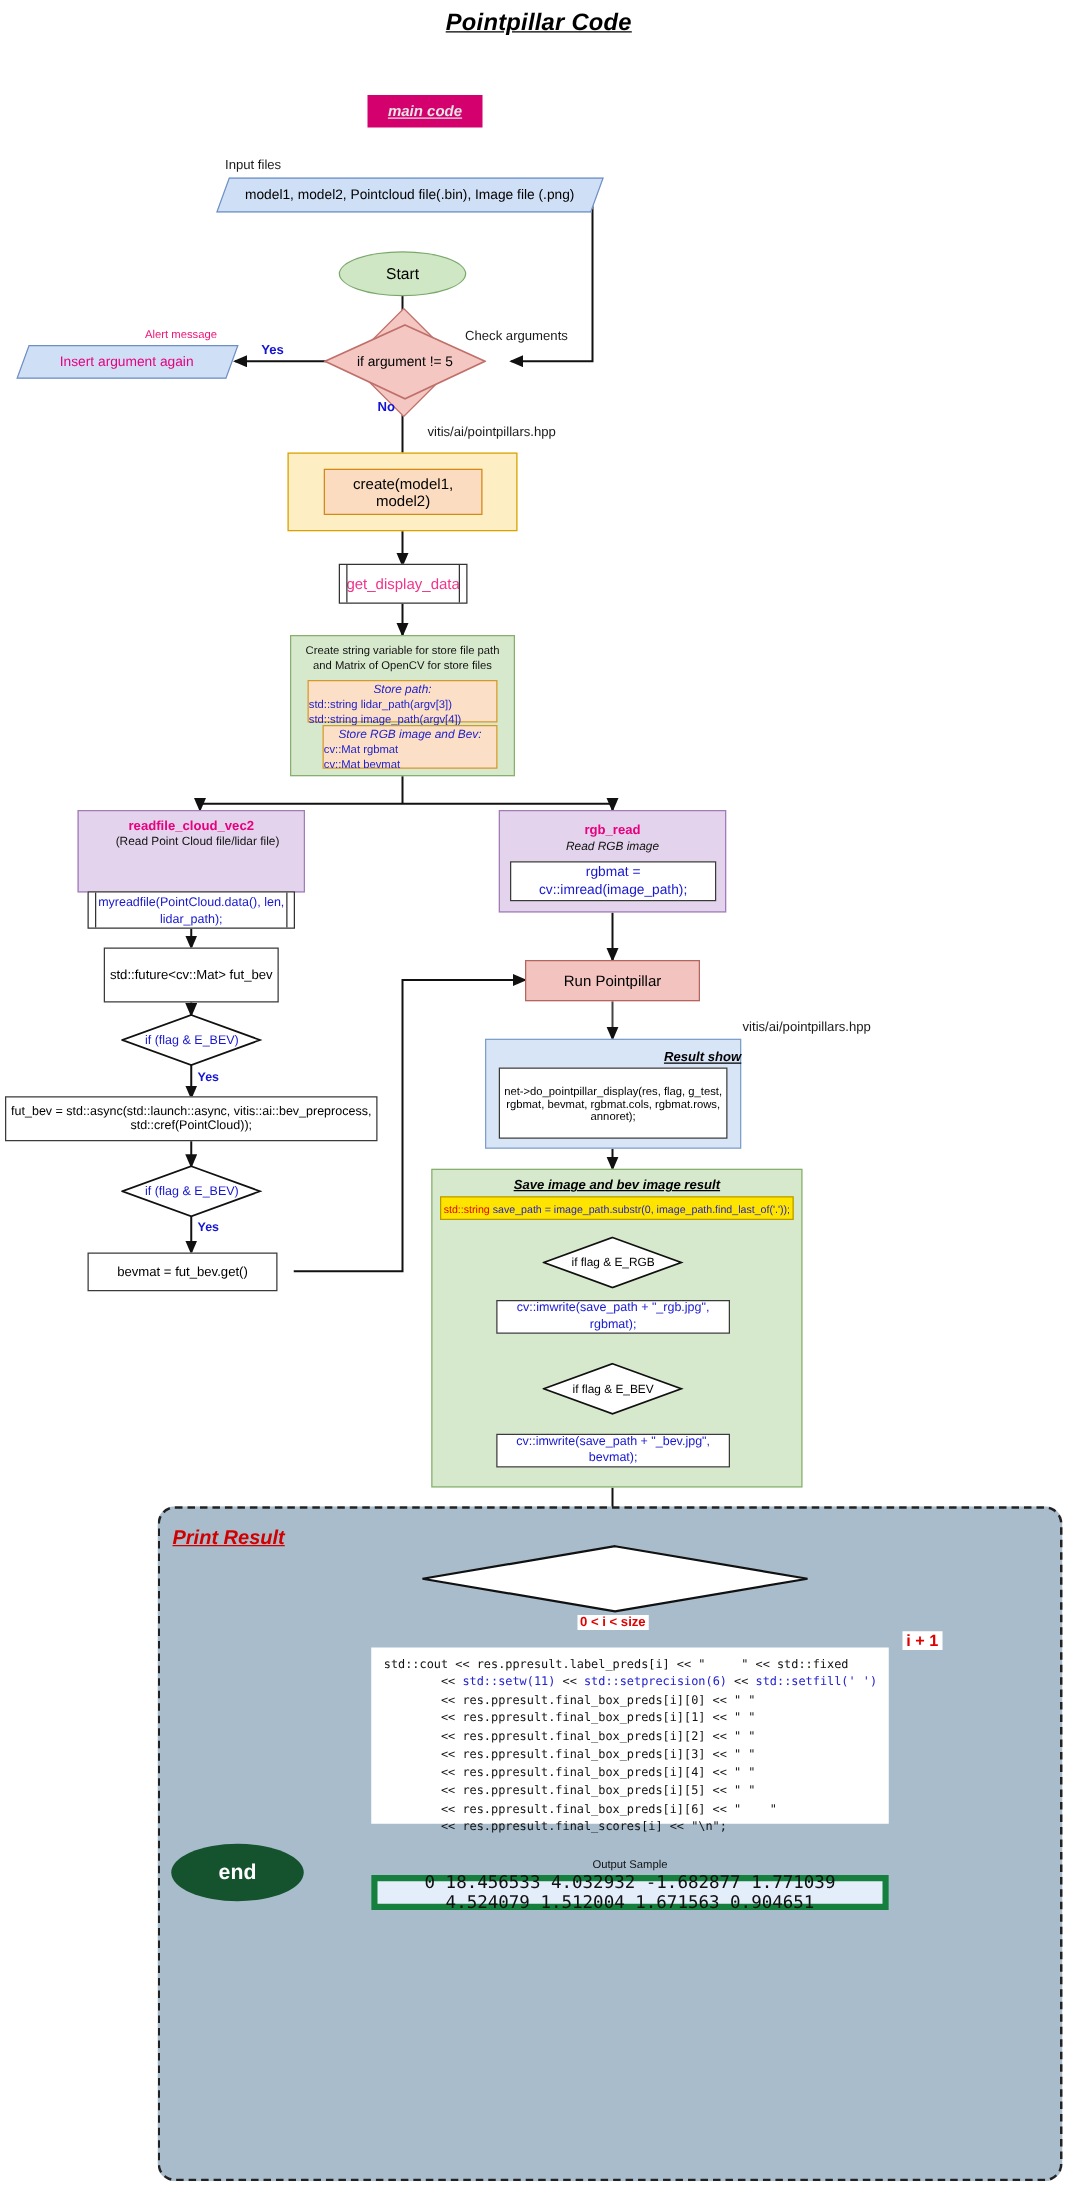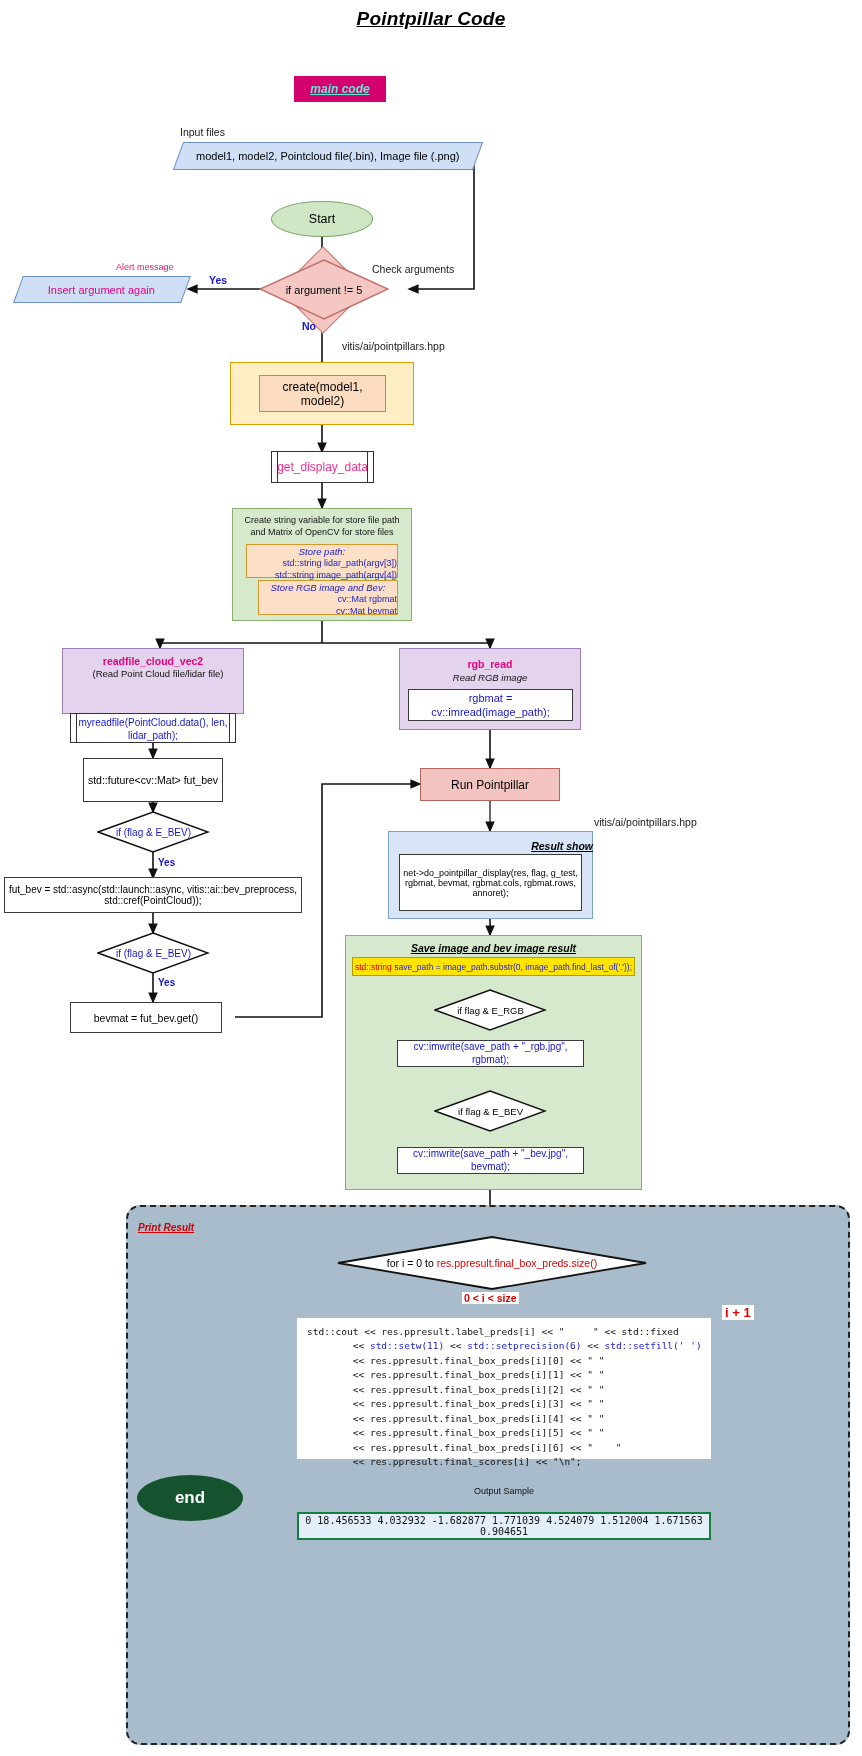--- a/index.html
+++ b/index.html
@@ -6,21 +6,21 @@
   body{width:862px;height:1756px;position:relative;font-family:"Liberation Sans",sans-serif;color:#000;}
   #stage{position:relative;width:862px;height:1756px;overflow:hidden;}
   .abs{position:absolute;box-sizing:border-box;}
   .ctr{display:flex;align-items:center;justify-content:center;text-align:center;}
   .col{display:flex;flex-direction:column;align-items:center;justify-content:flex-start;}
 
   
   .title{font-size:19px;font-weight:bold;font-style:italic;text-decoration:underline;letter-spacing:.2px;}
 
   
-  .mainbox{background:#d4006e;color:#5eead4;font-size:12px;font-weight:bold;font-style:italic;text-decoration:underline;}
+  .mainbox{background:#d4006e;color:#e5e5e5;font-size:12px;font-weight:bold;font-style:italic;text-decoration:underline;}
 
   
   .para{background:#cfdff5;border:1px solid #6d8fc4;
         transform:skewX(-20deg);}
   .para > span{display:block;transform:skewX(20deg);}
 
   .lbl{font-size:10.5px;color:#1a1a1a;}
   .lbl-pink{font-size:9px;color:#ee1177;}
   .lbl-blue{font-size:10.5px;color:#1414d2;font-weight:bold;}
 
@@ -50,31 +50,31 @@
 
   .mono-pink{color:#f0338c;font-size:12px;}
   .code-blue{color:#1717cf;font-size:10px;line-height:1.25;}
   .code-blue11{color:#1717cf;font-size:11px;line-height:1.3;}
   .hdr-pink{color:#e8007f;font-size:10.5px;font-weight:bold;}
   .sub-it{font-size:9.5px;font-style:italic;color:#111;}
   .sub-pl{font-size:9.5px;color:#111;padding-left:10px;}
   .ttl-ul{font-size:10.5px;font-style:italic;font-weight:bold;text-decoration:underline;color:#000;}
   .green-head{font-size:9px;line-height:1.35;color:#111;text-align:center;}
   .orange-head{font-size:9.5px;font-style:italic;color:#2222cc;text-align:center;}
-  .orange-body{font-size:9px;color:#2222cc;text-align:right;line-height:1.35;}
+  .orange-body{font-size:9px;color:#2222cc;text-align:left;line-height:1.35;}
 
   
   .printbox{background:#a8bccc;border:2px dashed #222;border-radius:14px;}
-  .print-title{color:#d00000;font-size:10px;font-weight:bold;font-style:italic;text-decoration:underline;}
+  .print-title{color:#d00000;font-size:16px;font-weight:bold;font-style:italic;text-decoration:underline;}
   .redtxt{color:#e00000;}
   .redbadge{color:#e00000;font-size:10.5px;font-weight:bold;background:#fff;padding:0 2px;}
   .iplus{color:#e00000;font-size:13px;font-weight:bold;background:#fff;padding:0 3px;}
 
   .codeblk{background:#fff;font-family:"DejaVu Sans Mono",monospace;font-size:9.5px;line-height:1.52;color:#111;padding:7px 0 7px 10px;}
-  .samplebox{background:#e4eefb;border:2px solid #15803d;font-family:"DejaVu Sans Mono",monospace;font-size:10px;color:#111;margin-top:12px;}
+  .samplebox{background:#e4eefb;border:5px solid #15803d;font-family:"DejaVu Sans Mono",monospace;font-size:14px;color:#111;}
   .outlbl{font-size:9px;color:#111;}
 
   .endell{background:#14532d;border-radius:50%;color:#fff;font-size:17px;font-weight:bold;}
 
   svg.lines{position:absolute;left:0;top:0;width:862px;height:1756px;pointer-events:none;}
 </style>
 </head>
 <body>
 
 <div id="stage">
@@ -271,23 +271,20 @@
   <div class="abs box-plain ctr" style="left:397px;top:1147px;width:187px;height:27px;">
     <span class="code-blue">cv::imwrite(save_path + "_bev.jpg", bevmat);</span>
   </div>
 
   <div class="abs printbox" style="left:126px;top:1205px;width:724px;height:540px;"></div>
   <div class="abs print-title" style="left:138px;top:1222px;">Print Result</div>
 
   <svg class="abs" style="left:336px;top:1235px;width:312px;height:56px;">
     <polygon points="156,2 310,28 156,54 2,28" fill="#fff" stroke="#111" stroke-width="1.8"></polygon>
   </svg>
-  <div class="abs ctr" style="left:336px;top:1235px;width:312px;height:56px;font-size:10.5px;">
-    <span><span>for i = 0 to </span><span class="redtxt">res.ppresult.final_box_preds.size()</span></span>
-  </div>
 
   <div class="abs redbadge" style="left:462px;top:1292px;">0 &lt; i &lt; size</div>
   <div class="abs iplus" style="left:722px;top:1305px;">i + 1</div>
 
   <div class="abs codeblk" id="code-block" style="left:297px;top:1318px;width:414px;height:141px;">
       <div style="white-space: pre;">std::cout &lt;&lt; res.ppresult.label_preds[i] &lt;&lt; "     " &lt;&lt; std::fixed</div>
       <div style="white-space: pre;">        &lt;&lt; <span style="color:#2222cc">std::setw(11)</span> &lt;&lt; <span style="color:#2222cc">std::setprecision(6)</span> &lt;&lt; <span style="color:#2222cc">std::setfill(' ')</span></div>
       <div style="white-space: pre;">        &lt;&lt; res.ppresult.final_box_preds[i][0] &lt;&lt; " "</div>
       <div style="white-space: pre;">        &lt;&lt; res.ppresult.final_box_preds[i][1] &lt;&lt; " "</div>
       <div style="white-space: pre;">        &lt;&lt; res.ppresult.final_box_preds[i][2] &lt;&lt; " "</div>

